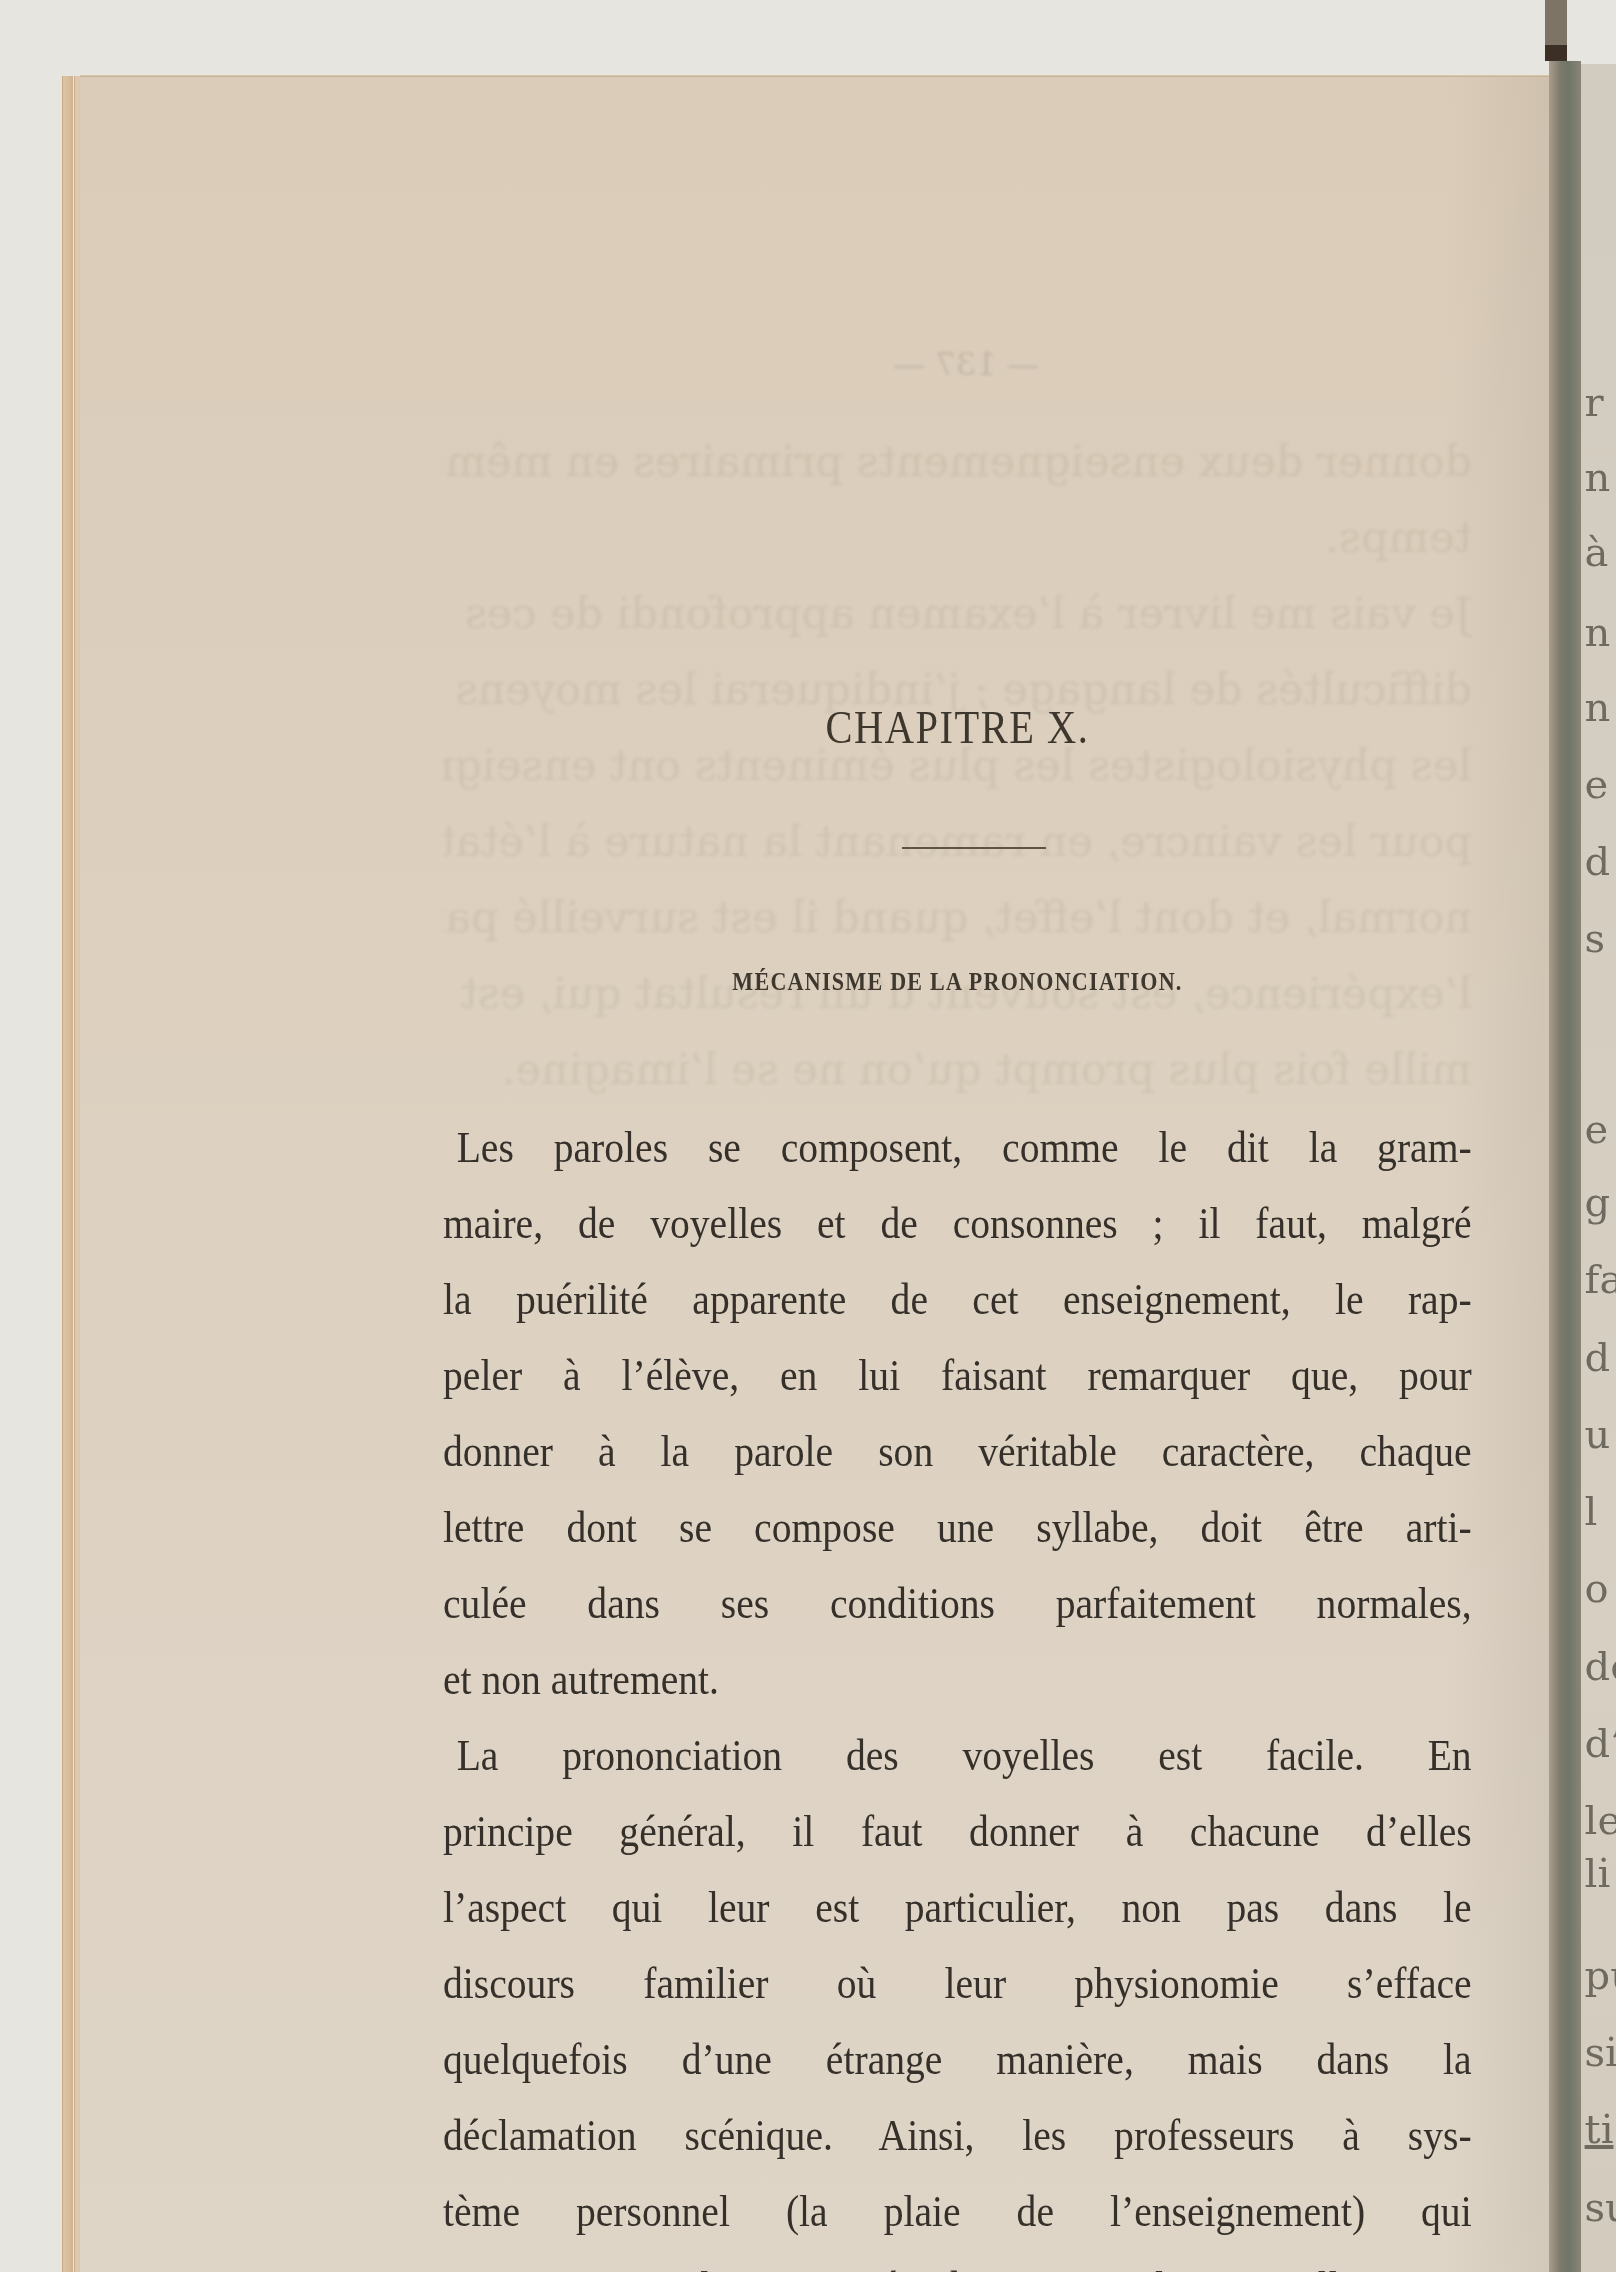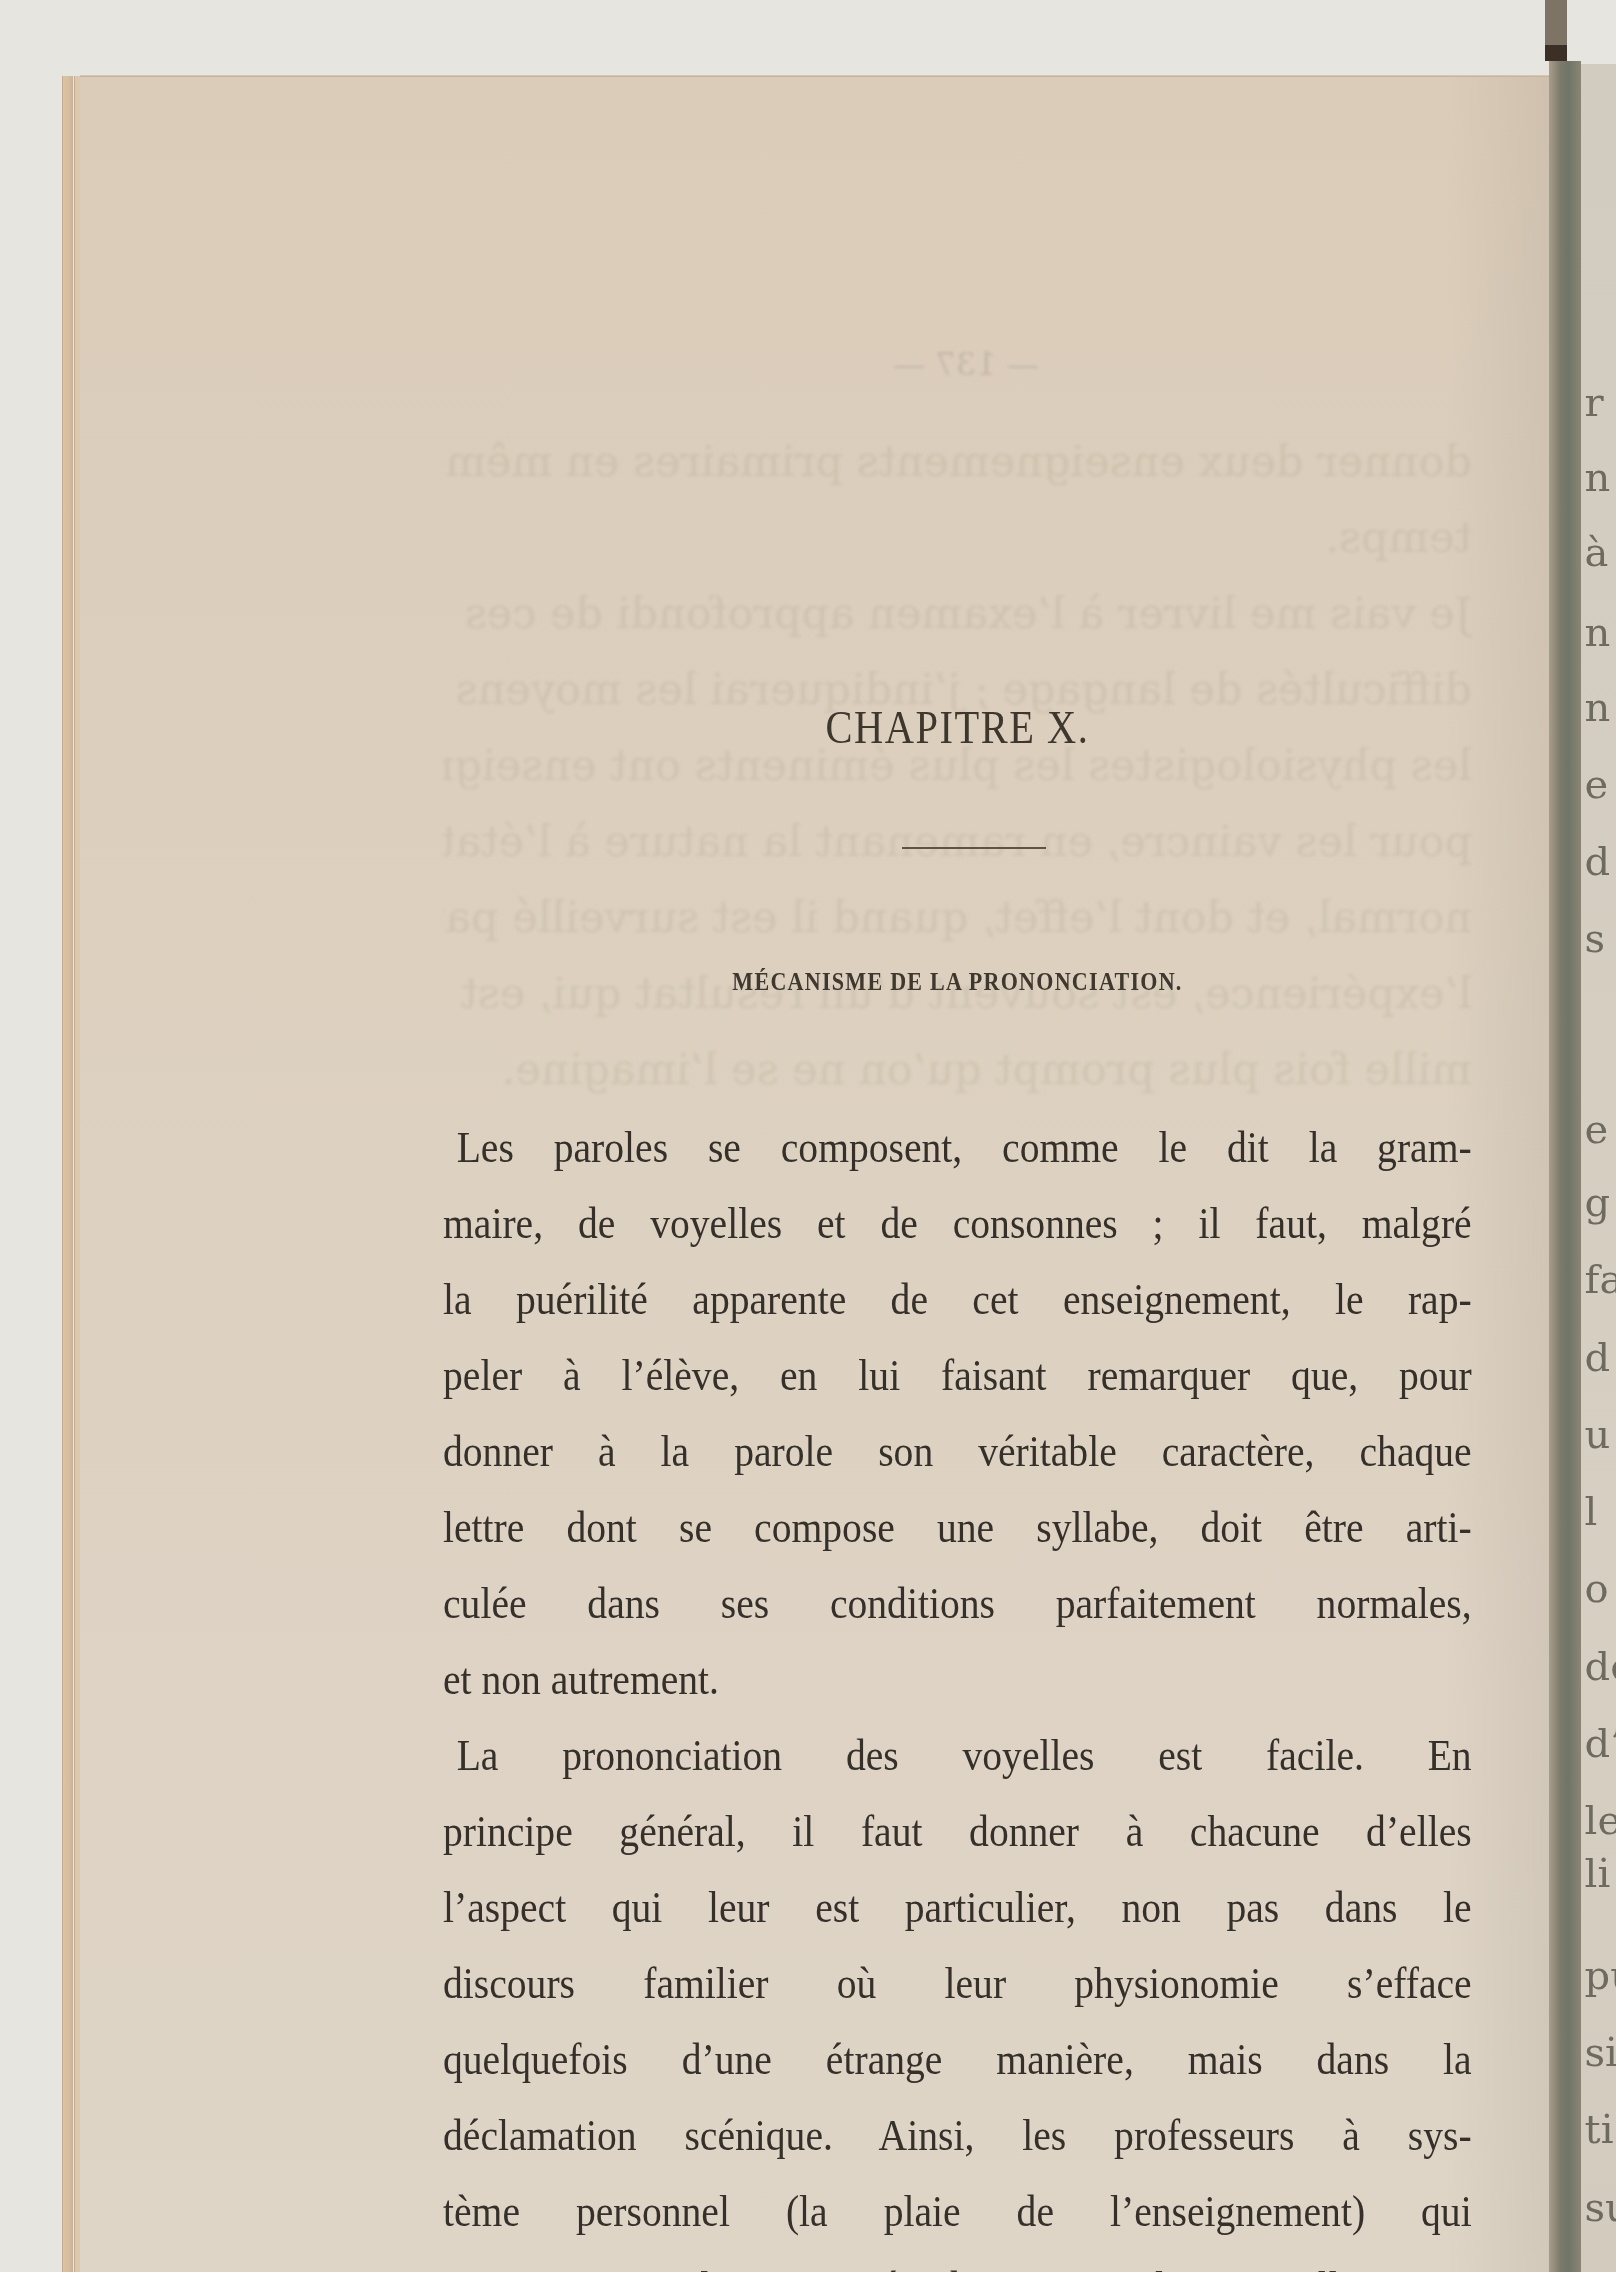--- a/index.html
+++ b/index.html
@@ -200,21 +200,21 @@
     <span class="facing-letter" style="top: 1273px;">d</span>
     <span class="facing-letter" style="top: 1350px;">u</span>
     <span class="facing-letter" style="top: 1427px;">l</span>
     <span class="facing-letter" style="top: 1504px;">o</span>
     <span class="facing-letter" style="top: 1582px;">de</span>
     <span class="facing-letter" style="top: 1659px;">d’</span>
     <span class="facing-letter" style="top: 1736px;">le</span>
     <span class="facing-letter" style="top: 1760px; margin-top: 29px;">li</span>
     <span class="facing-letter" style="top: 1891px;">pu</span>
     <span class="facing-letter" style="top: 1968px;">si</span>
-    <span class="facing-letter" style="top: 2045px;">ti</span>
+    <span class="facing-letter" style="top: 2045px; text-decoration: underline;">ti</span>
     <span class="facing-letter" style="top: 2123px;">su</span>
   </div>
 
 <div class="running-head" style="transform: scaleX(-1);">— 137 —</div>
 
 <div class="ghost" id="ghost">
     <div>donner deux enseignements primaires en même</div>
     <div>temps.</div>
     <div>Je vais me livrer à l’examen approfondi de ces</div>
     <div>difficultés de langage ; j’indiquerai les moyens que</div>

